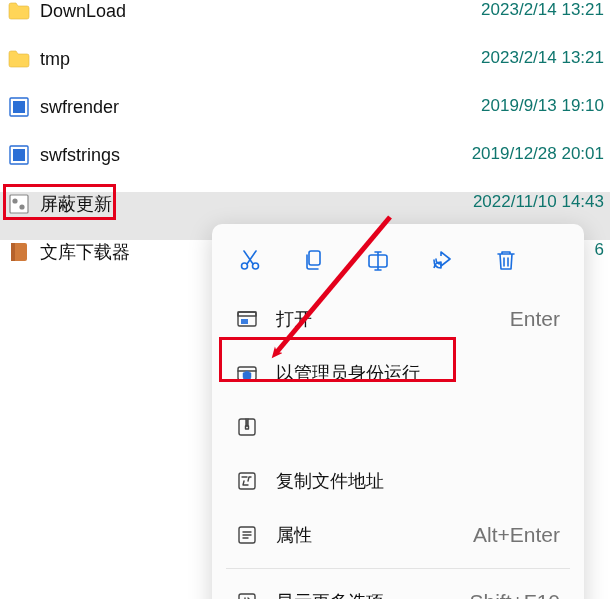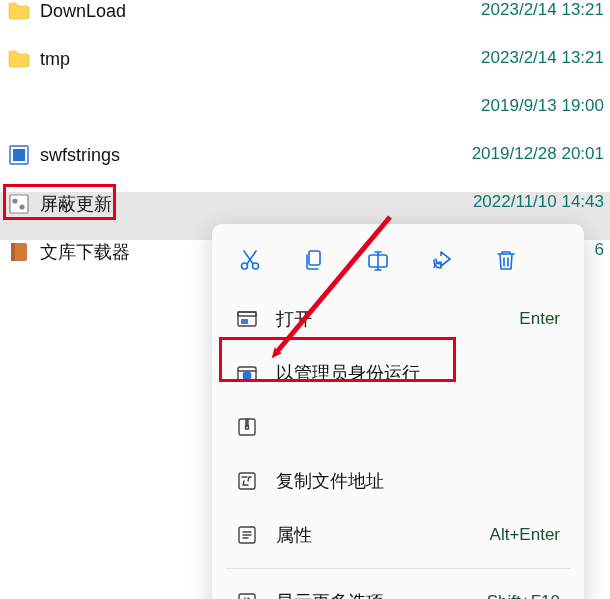--- a/index.html
+++ b/index.html
@@ -15,21 +15,21 @@
   .hl{position:absolute;border:3px solid #e4001b;pointer-events:none;box-sizing:border-box;}
   .hl1{left:3px;top:184px;width:113px;height:36px;}
   .hl2{left:219px;top:337px;width:237px;height:45px;}
 
   .ctx{position:absolute;left:212px;top:224px;width:372px;background:#fbfbfb;border-radius:10px;box-shadow:0 6px 24px rgba(0,0,0,0.18);padding:12px 6px 6px 6px;box-sizing:border-box;}
   .ctx-toolbar{display:flex;gap:28px;padding:6px 14px 14px 14px;}
   .tb-btn{width:36px;height:36px;display:flex;align-items:center;justify-content:center;border-radius:6px;}
   .ctx-item{display:flex;align-items:center;height:54px;padding:0 18px;gap:18px;border-radius:6px;}
   .ctx-item .ci-icon{width:22px;height:22px;display:flex;align-items:center;justify-content:center;}
   .ctx-item .ci-label{font-size:18px;color:#111;}
-  .ctx-item .ci-accel{margin-left:auto;color:#14532d;font-size:17px;}
+  .ctx-item .ci-accel{margin-left:auto;color:#737373;font-size:21px;}
   .ctx-sep{height:1px;background:#e3e3e3;margin:6px 8px;}
   svg{display:block;}
 
   .arrow{position:absolute;left:262px;top:213px;pointer-events:none;}
 </style>
 </head>
 <body>
 
 <div class="viewport">
   <div class="file-list" id="filelist">
@@ -49,21 +49,30 @@
           <span class="icon-box">
             <svg width="22" height="20" viewBox="0 0 22 20">
               <path d="M1 4 Q1 2 3 2 L8 2 L10 5 L19 5 Q21 5 21 7 L21 16 Q21 18 19 18 L3 18 Q1 18 1 16 Z" fill="#ffd558" stroke="#e0b63d" stroke-width="0.6"></path>
             </svg>
           </span>
           <span class="label">tmp</span>
         </span>
         <span class="date">2023/2/14 13:21</span>
       </div>
       <div class="row">
-        <span class="date">2019/9/13 19:00</span>
+        <span class="name">
+          <span class="icon-box">
+            <svg width="20" height="20" viewBox="0 0 20 20">
+              <rect x="1" y="1" width="18" height="18" rx="1" fill="#fff" stroke="#2b6fd6" stroke-width="1.4"></rect>
+              <rect x="4" y="4" width="12" height="12" fill="#2b6fd6"></rect>
+            </svg>
+          </span>
+          <span class="label">swfrender</span>
+        </span>
+        <span class="date">2019/9/13 19:10</span>
       </div>
       <div class="row">
         <span class="name">
           <span class="icon-box">
             <svg width="20" height="20" viewBox="0 0 20 20">
               <rect x="1" y="1" width="18" height="18" rx="1" fill="#fff" stroke="#2b6fd6" stroke-width="1.4"></rect>
               <rect x="4" y="4" width="12" height="12" fill="#2b6fd6"></rect>
             </svg>
           </span>
           <span class="label">swfstrings</span>

